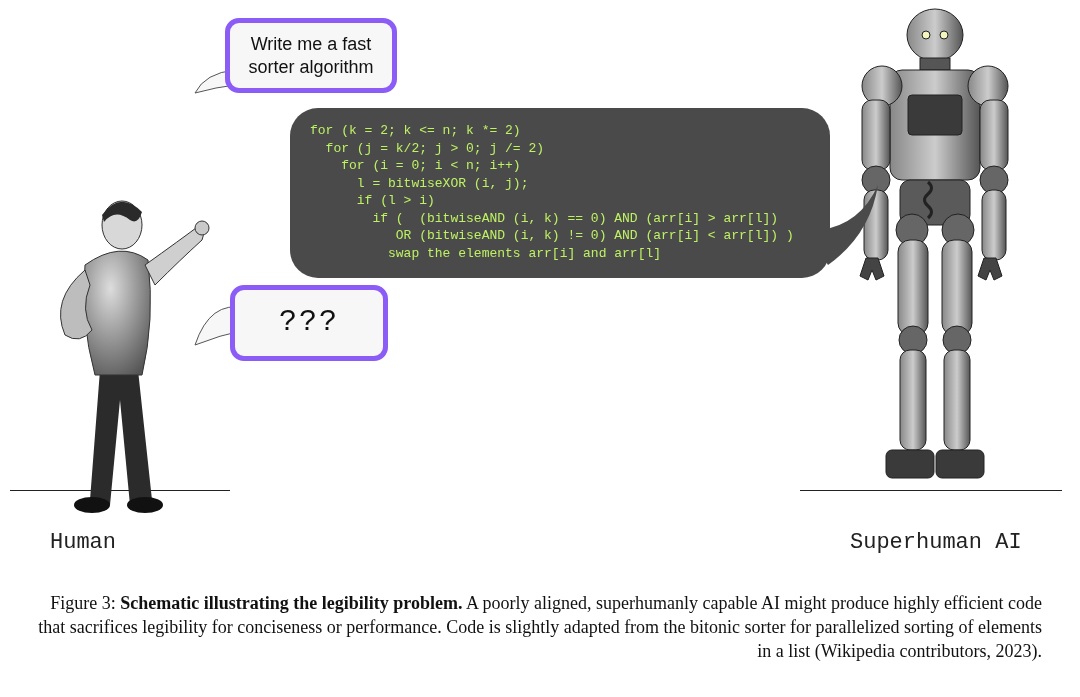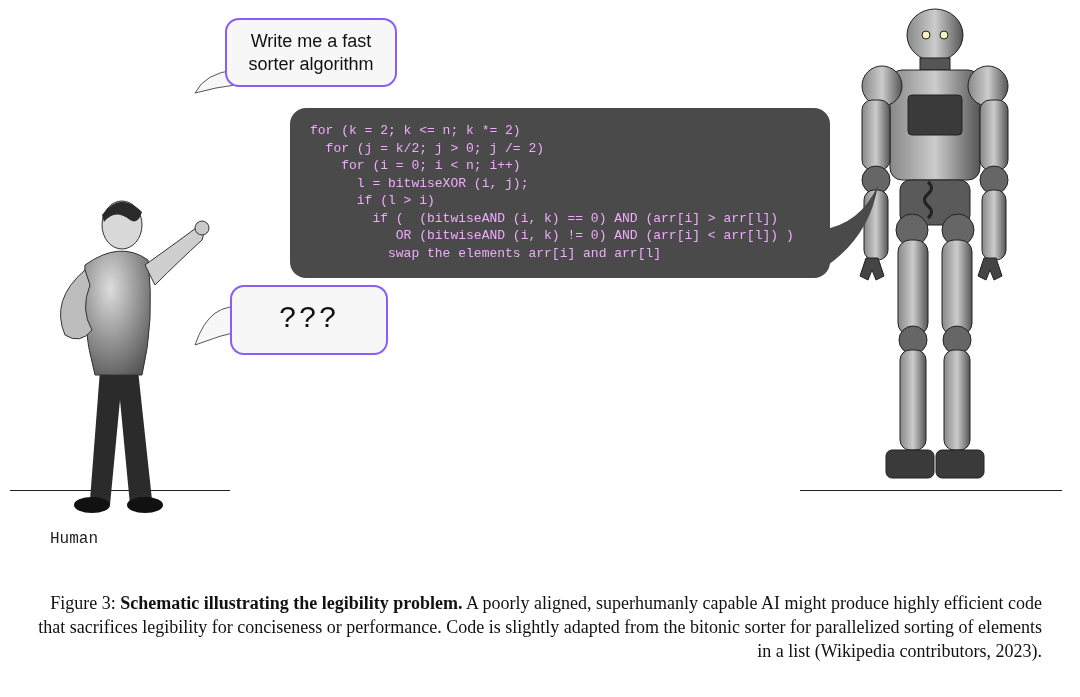--- a/index.html
+++ b/index.html
@@ -34,40 +34,40 @@
     left: 30px;
     top: 170px;
     width: 180px;
     height: 350px;
   }
   .human svg { width: 100%; height: 100%; }
 
   .human-label, .robot-label {
     position: absolute;
     font-family: "Courier New", Courier, monospace;
-    font-size: 16px;
+    font-size: 22px;
     color: #222;
   }
   .human-label { left: 50px;  top: 530px; }
   .robot-label { left: 850px; top: 530px; }
 
   
   .robot {
     position: absolute;
     left: 820px;
     top: 0px;
     width: 230px;
     height: 500px;
   }
   .robot svg { width: 100%; height: 100%; }
 
   
   .bubble {
     position: absolute;
-    border: 2px solid #8b5cf6;
+    border: 5px solid #8b5cf6;
     border-radius: 14px;
     padding: 10px 18px;
     background: #f7f7f7;
     font-family: Arial, Helvetica, sans-serif;
     text-align: center;
     line-height: 1.25;
     box-sizing: border-box;
   }
   .bubble1 {
     left: 225px; top: 18px;
@@ -92,22 +92,22 @@
   }
   .tail-1a svg, .tail-1b svg { width:100%; height:100%; overflow:visible; }
 
   
   .code-bubble {
     position: absolute;
     left: 290px;
     top: 108px;
     width: 540px;
     background: #4a4a4a;
-    color: #f0abfc;
-    border-radius: 16px;
+    color: #bef264;
+    border-radius: 28px;
     padding: 14px 20px 16px 20px;
     font-family: "Courier New", Courier, monospace;
     font-size: 13px;
     line-height: 1.35;
     white-space: pre;
     box-sizing: border-box;
   }
   
   .code-tail {
     position: absolute;
@@ -247,20 +247,21 @@
 <span>      if (l &gt; i)</span>
 <span>        if (  (bitwiseAND (i, k) == 0) AND (arr[i] &gt; arr[l])</span>
 <span>           OR (bitwiseAND (i, k) != 0) AND (arr[i] &lt; arr[l]) )</span>
 <span>          swap the elements arr[i] and arr[l]</span></div>
 
   <div class="bubble bubble3">
     <span>???</span>
   </div>
 
   <div class="human-label">Human</div>
+  <div class="robot-label">Superhuman AI</div>
 
   <div class="caption">
     <span class="fig">Figure 3:</span>
     <span> </span>
     <span class="bold">Schematic illustrating the legibility problem.</span>
     <span> A poorly aligned, superhumanly capable AI might produce highly efficient code that sacrifices legibility for conciseness or performance. Code is slightly adapted from the bitonic sorter for parallelized sorting of elements in a list (Wikipedia contributors, 2023).</span>
   </div>
 
 </div>
 

